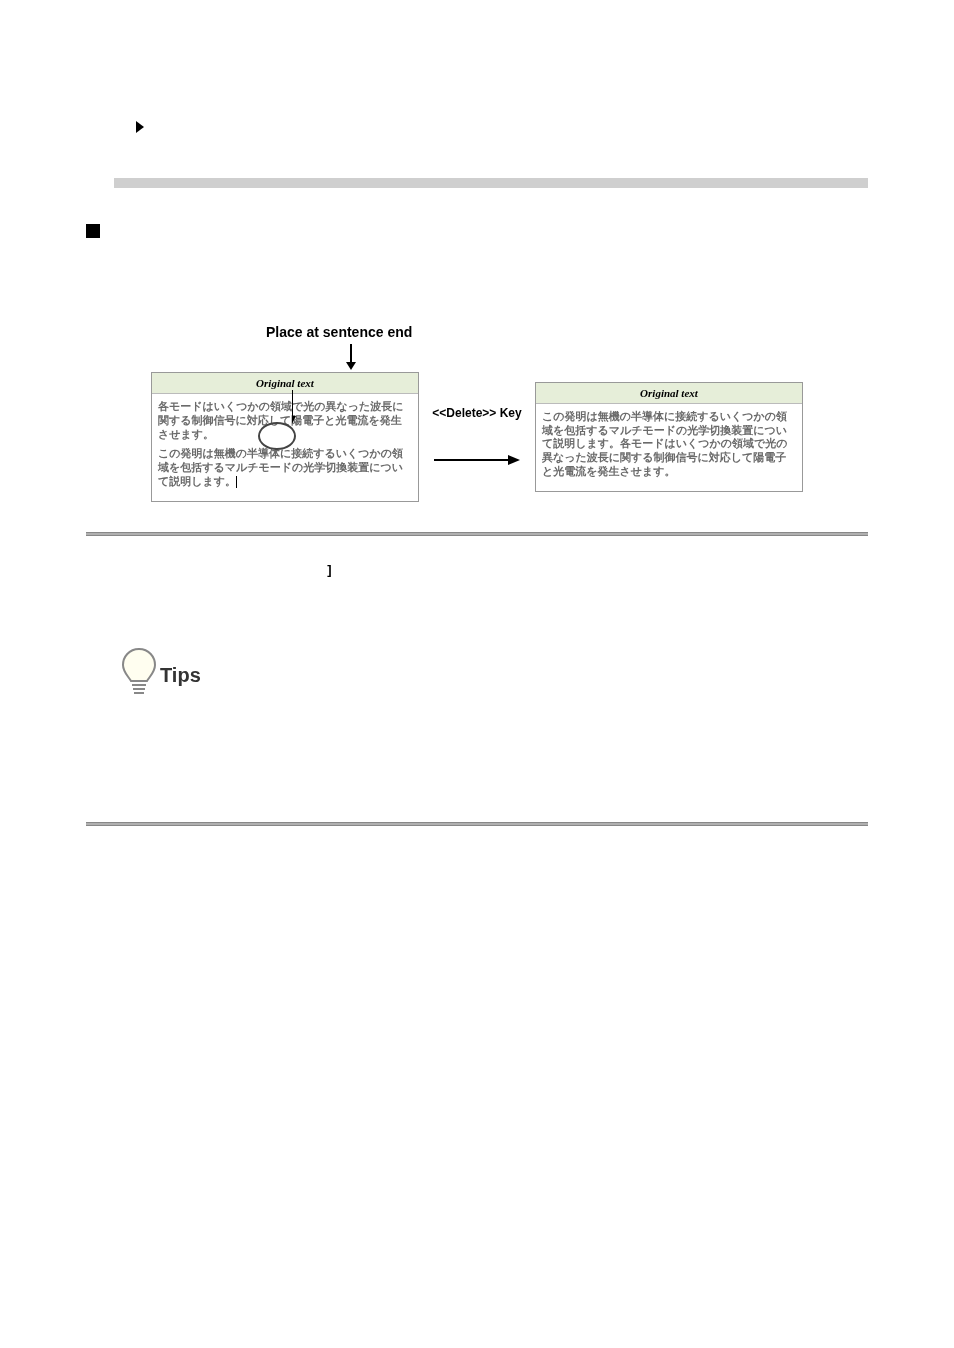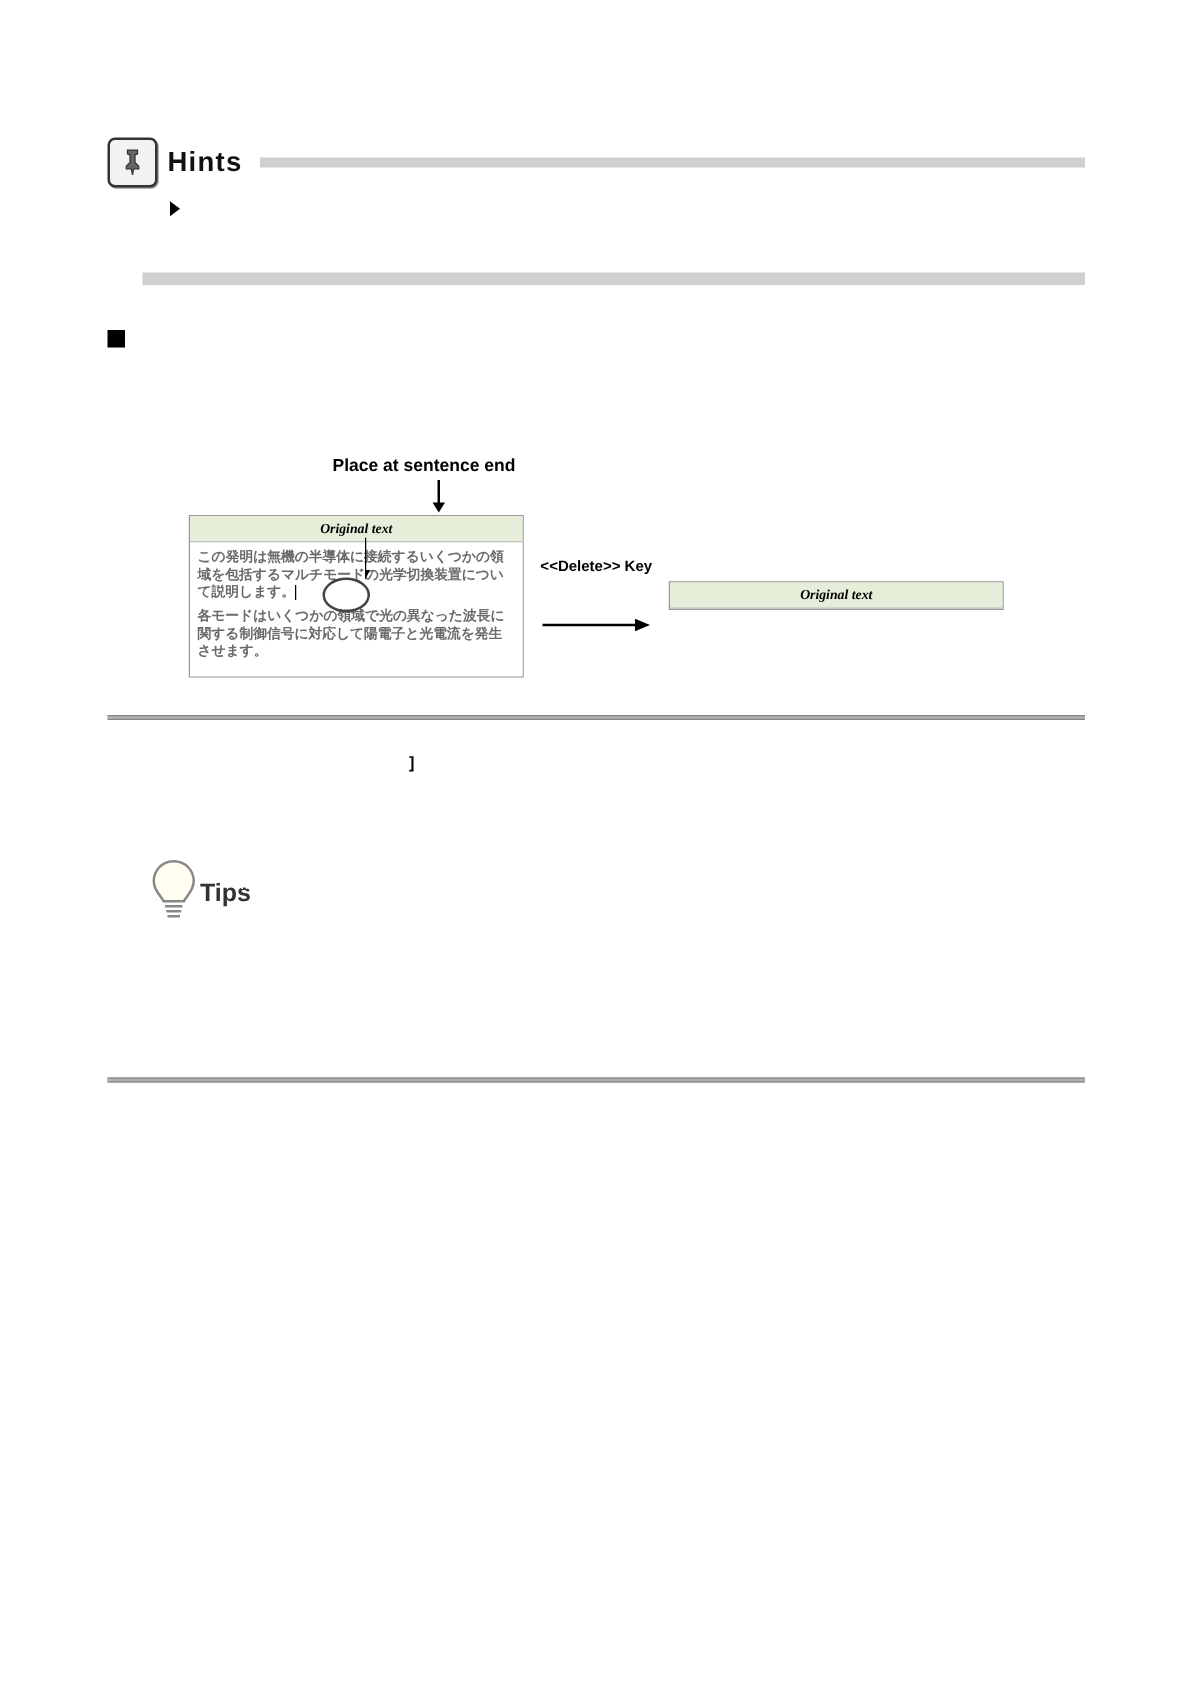--- a/index.html
+++ b/index.html
@@ -218,29 +218,20 @@
     border-top:1px solid #888;
     border-bottom:1px solid #888;
   }
 </style>
 </head>
 <body>
 
 <div class="page">
 
   <div class="hints-block">
-    <div class="hints-header">
-      <span class="hints-icon">
-        <svg width="20" height="24" viewBox="0 0 20 24">
-          <path d="M6 2 h8 v3 l-2 1 v6 l3 3 v2 h-4 l-1 5 -1 -5 h-4 v-2 l3 -3 v-6 l-2 -1 z" fill="#666" stroke="#333" stroke-width="1"></path>
-        </svg>
-      </span>
-      <span class="hints-title">Hints</span>
-      <span class="hints-rule"></span>
-    </div>
     <div class="hints-body">
       <div class="hints-item">
         <span class="hints-bullet"></span>
         <span style="white-space:pre-line;">If there are several single-line translation cells, only translated sentences are
 replaced with the original sentences in the original sentence cell.</span>
       </div>
     </div>
     <div class="hints-bottom-rule"></div>
   </div>
 
@@ -261,40 +252,43 @@
       <svg width="14" height="28">
         <line x1="7" y1="0" x2="7" y2="20" stroke="#000" stroke-width="2"></line>
         <polygon points="2,18 12,18 7,26" fill="#000"></polygon>
       </svg>
     </div>
     <div class="figure-row">
 
       <div class="panel">
         <div class="panel-header">Original text</div>
         <div class="panel-body" style="position:relative;">
+          <p>各モードはいくつかの領域で光の異なった波長に関する制御信号に対応して陽電子と光電流を発生させます。</p>
           <p><span>この発明は無機の半導体に接続するいくつかの領域を包括するマルチモードの光学切換装置について説明します。</span><span class="cursor-caret"></span></p>
-          <p>各モードはいくつかの領域で光の異なった波長に関する制御信号に対応して陽電子と光電流を発生させます。</p>
           <span class="circle-overlay" style="left:106px; top:28px;"></span>
           <svg style="position:absolute; left:140px; top:-4px;" width="20" height="36">
             <line x1="0" y1="0" x2="0" y2="28" stroke="#000" stroke-width="2"></line>
             <polygon points="-4,26 4,26 0,34" fill="#000"></polygon>
           </svg>
         </div>
       </div>
 
       <div class="arrow-label">
         <span>&lt;&lt;Delete&gt;&gt; Key</span>
         <svg width="90" height="16">
           <line x1="2" y1="8" x2="78" y2="8" stroke="#000" stroke-width="2"></line>
           <polygon points="76,3 76,13 88,8" fill="#000"></polygon>
         </svg>
       </div>
 
       <div class="panel">
         <div class="panel-header">Original text</div>
+        <div class="panel-body">
+          <p>この発明は無機の半導体に接続するいくつかの領域を包括するマルチモードの光学切換装置について説明します。各モードはいくつかの領域で光の異なった波長に関する制御信号に対応して陽電子と光電流を発生させます。</p>
+        </div>
       </div>
     </div>
   </div>
 
   <div class="hr-thick"></div>
 
   <div class="tips-block">
     <div class="tips-row">
       <div class="tips-icon-col">
         <span>

